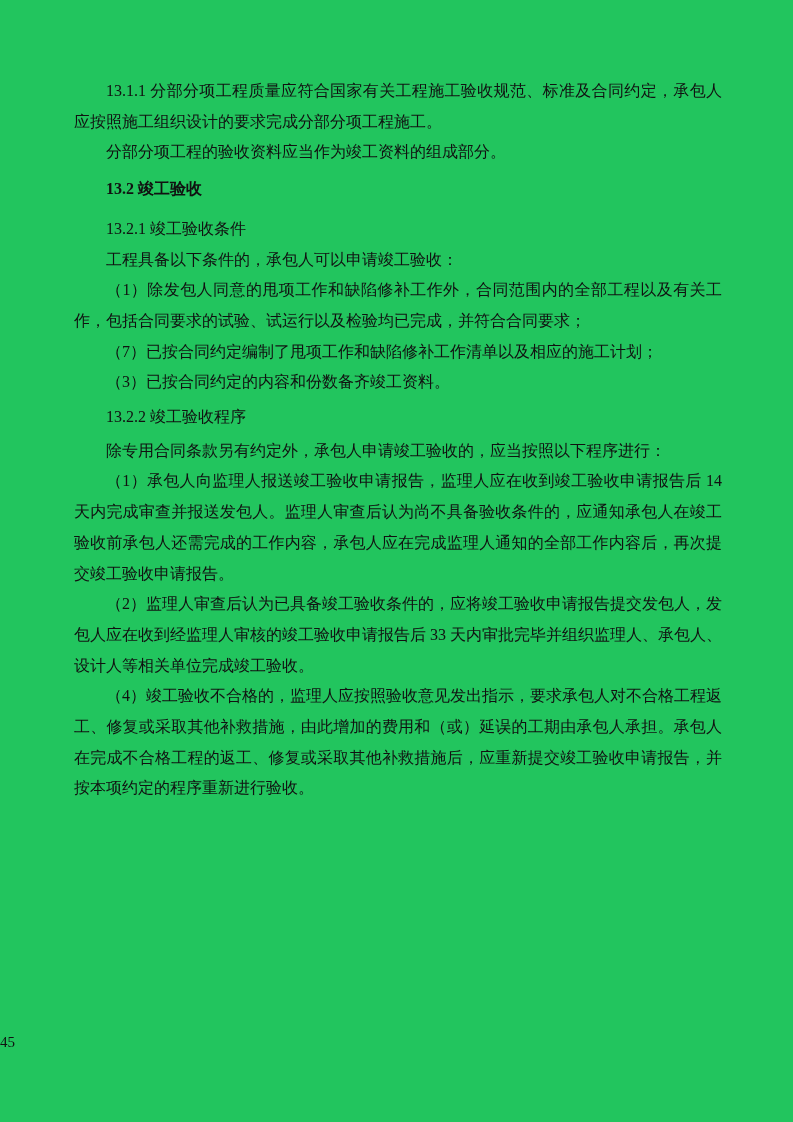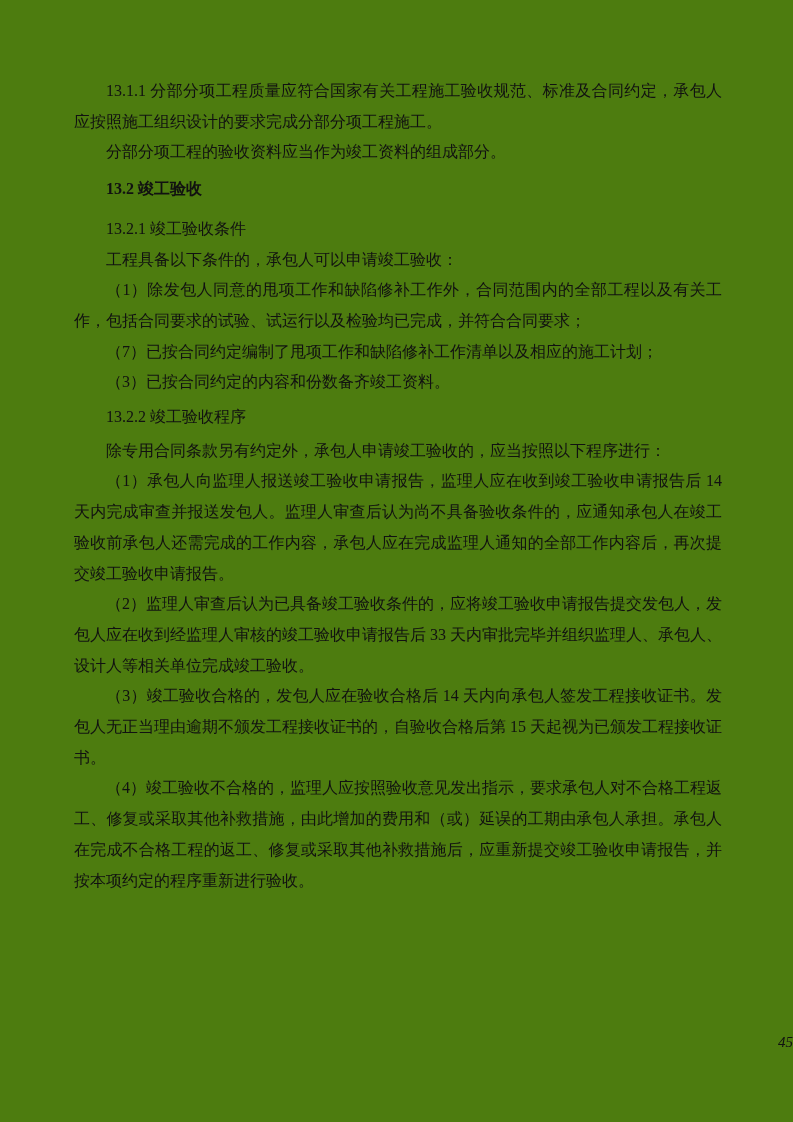--- a/index.html
+++ b/index.html
@@ -4,21 +4,21 @@
 <style>
   html, body {
     margin: 0;
     padding: 0;
     background: #ffffff;
   }
   .page {
     position: relative;
     width: 793px;
     height: 1122px;
-    background: #4d7c0f;
+    background: #22c55e;
     font-family: "Liberation Serif", "DejaVu Serif", serif;
     color: #111111;
     overflow: hidden;
   }
   .content {
     position: absolute;
     left: 74px;
     top: 76px;
     width: 648px;
   }
@@ -36,41 +36,39 @@
     margin: 6px 0 9px 0;
   }
   .subheading-tight {
     margin: 4px 0 3px 0;
   }
   .page-number {
     position: absolute;
     left: 0;
     top: 1035px;
     width: 100%;
-    text-align: right;
+    text-align: left;
     font-size: 15px;
     line-height: 15px;
     color: #111111;
-    font-style: italic;
   }
 </style>
 </head>
 <body>
 
 <div class="page">
   <div class="content">
     <p class="para">13.1.1 分部分项工程质量应符合国家有关工程施工验收规范、标准及合同约定，承包人应按照施工组织设计的要求完成分部分项工程施工。</p>
     <p class="para">分部分项工程的验收资料应当作为竣工资料的组成部分。</p>
     <p class="para heading">13.2 竣工验收</p>
     <p class="para">13.2.1 竣工验收条件</p>
     <p class="para">工程具备以下条件的，承包人可以申请竣工验收：</p>
     <p class="para">（1）除发包人同意的甩项工作和缺陷修补工作外，合同范围内的全部工程以及有关工作，包括合同要求的试验、试运行以及检验均已完成，并符合合同要求；</p>
     <p class="para">（7）已按合同约定编制了甩项工作和缺陷修补工作清单以及相应的施工计划；</p>
     <p class="para">（3）已按合同约定的内容和份数备齐竣工资料。</p>
     <p class="para subheading-tight">13.2.2 竣工验收程序</p>
     <p class="para">除专用合同条款另有约定外，承包人申请竣工验收的，应当按照以下程序进行：</p>
     <p class="para">（1）承包人向监理人报送竣工验收申请报告，监理人应在收到竣工验收申请报告后 14 天内完成审查并报送发包人。监理人审查后认为尚不具备验收条件的，应通知承包人在竣工验收前承包人还需完成的工作内容，承包人应在完成监理人通知的全部工作内容后，再次提交竣工验收申请报告。</p>
     <p class="para">（2）监理人审查后认为已具备竣工验收条件的，应将竣工验收申请报告提交发包人，发包人应在收到经监理人审核的竣工验收申请报告后 33 天内审批完毕并组织监理人、承包人、设计人等相关单位完成竣工验收。</p>
-    <p class="para">（3）竣工验收合格的，发包人应在验收合格后 14 天内向承包人签发工程接收证书。发包人无正当理由逾期不颁发工程接收证书的，自验收合格后第 15 天起视为已颁发工程接收证书。</p>
     <p class="para">（4）竣工验收不合格的，监理人应按照验收意见发出指示，要求承包人对不合格工程返工、修复或采取其他补救措施，由此增加的费用和（或）延误的工期由承包人承担。承包人在完成不合格工程的返工、修复或采取其他补救措施后，应重新提交竣工验收申请报告，并按本项约定的程序重新进行验收。</p>
   </div>
   <div class="page-number">45</div>
 </div>
 
 </body></html>

